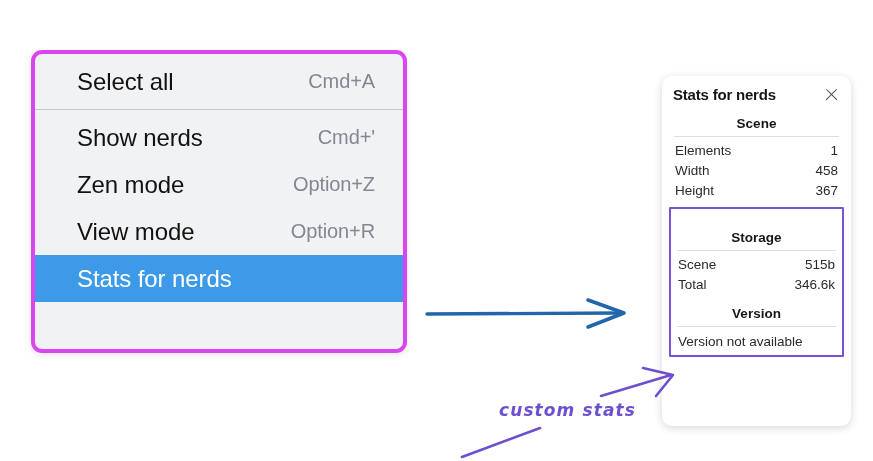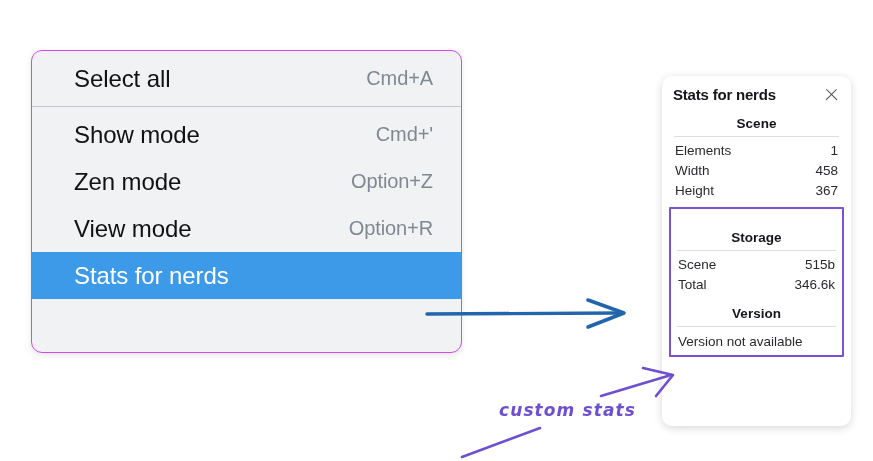--- a/index.html
+++ b/index.html
@@ -14,24 +14,24 @@
     overflow: hidden;
     font-family: "Liberation Sans", sans-serif;
     -webkit-font-smoothing: antialiased;
   }
 
   
   #context-menu {
     position: absolute;
     left: 31px;
     top: 50px;
-    width: 431px;
+    width: 376px;
     height: 303px;
     background: #f1f2f4;
-    border: 1px solid #d946ef;
+    border: 4px solid #d946ef;
     border-radius: 11px;
     box-sizing: border-box;
     box-shadow: 0 2px 6px rgba(0,0,0,0.10);
     overflow: hidden;
     text-align: right;
   }
   .menu-group {
     padding: 4px 0;
   }
   .menu-group + .menu-group {
@@ -177,21 +177,21 @@
 
   <div class="menu-group">
     <div class="menu-item">
       <span class="label">Select all</span>
       <span class="shortcut">Cmd+A</span>
     </div>
   </div>
 
   <div class="menu-group">
     <div class="menu-item">
-      <span class="label">Show mode</span>
+      <span class="label">Show nerds</span>
       <span class="shortcut">Cmd+'</span>
     </div>
     <div class="menu-item">
       <span class="label">Zen mode</span>
       <span class="shortcut">Option+Z</span>
     </div>
     <div class="menu-item">
       <span class="label">View mode</span>
       <span class="shortcut">Option+R</span>
     </div>

